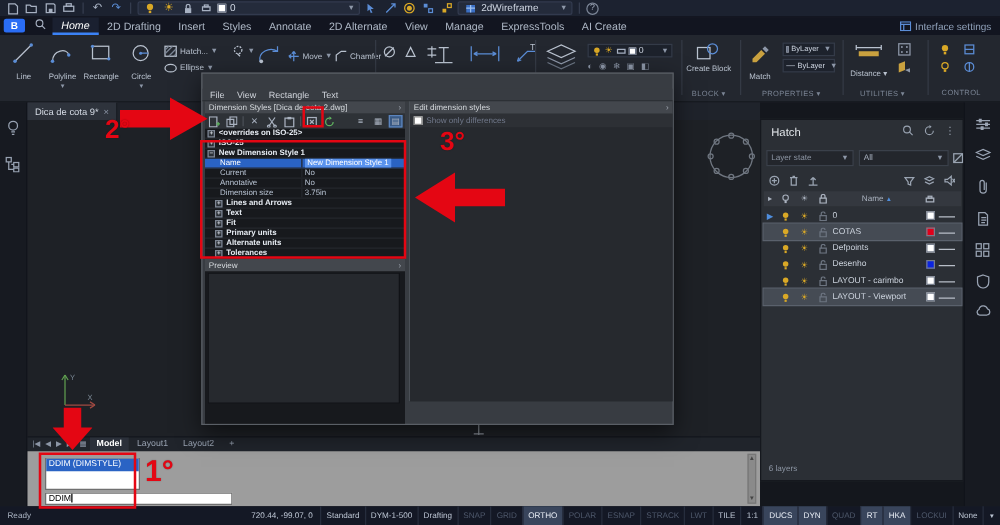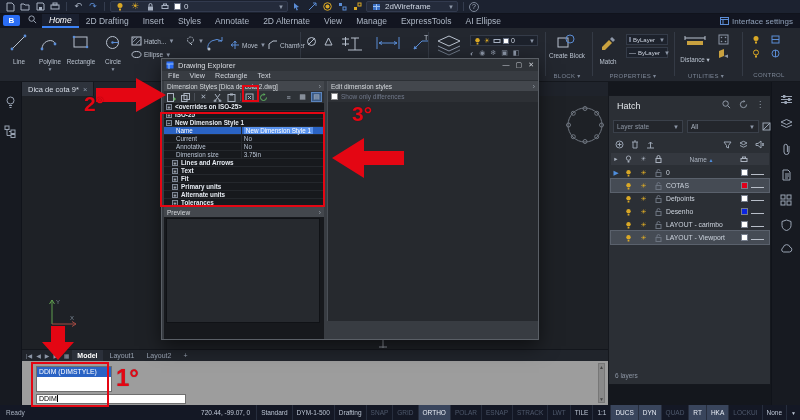--- a/index.html
+++ b/index.html
@@ -242,21 +242,21 @@
       </span>
     <span class="mtab active">Home</span>
     <span class="mtab">2D Drafting</span>
     <span class="mtab">Insert</span>
     <span class="mtab">Styles</span>
     <span class="mtab">Annotate</span>
     <span class="mtab">2D Alternate</span>
     <span class="mtab">View</span>
     <span class="mtab">Manage</span>
     <span class="mtab">ExpressTools</span>
-    <span class="mtab">AI Ellipse</span>
+    <span class="mtab">AI Create</span>
     <span class="iface">
       <svg width="9" height="8" viewBox="0 0 9 8">
           <rect x="0.5" y="0.5" width="8" height="7" fill="none" stroke="#5b8dd6"></rect>
           <path d="M0.5 2.5h8M3 2.5v5" stroke="#5b8dd6"></path>
         </svg>
       <span>Interface settings</span>
     </span>
   </div>
 
   <div class="ribbon">
@@ -857,32 +857,20 @@
       <span class="sbi s-dim">QUAD</span>
       <span class="sbi s-act">RT</span>
       <span class="sbi s-act">HKA</span>
       <span class="sbi s-dim">LOCKUI</span>
       <span class="sbi s-on">None</span>
       <span class="sbi s-on" style="font-size:5px;">▼</span>
     </div>
   </div>
 
   <div class="dlg">
-    <div class="dlg-title">
-      <svg width="8" height="8" viewBox="0 0 8 8">
-          <rect x="0.5" y="0.5" width="7" height="7" fill="#2a6df5"></rect>
-          <path d="M0.5 3h7M3 3v5" stroke="#9cc0f0"></path>
-        </svg>
-      <span>Drawing Explorer</span>
-      <span class="dlg-btns">
-        <span>—</span>
-        <span>▢</span>
-        <span>✕</span>
-      </span>
-    </div>
     <div class="dlg-menu">
       <span>File</span>
       <span>View</span>
       <span>Rectangle</span>
       <span>Text</span>
     </div>
 
     <div class="dlg-left">
       <div class="pane-hdr">
         <span>Dimension Styles [Dica de cota 2.dwg]</span>

